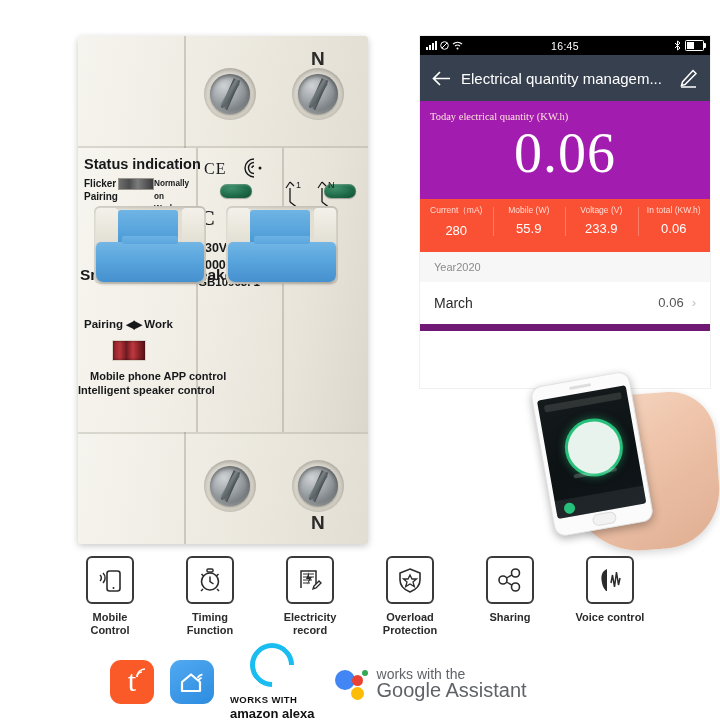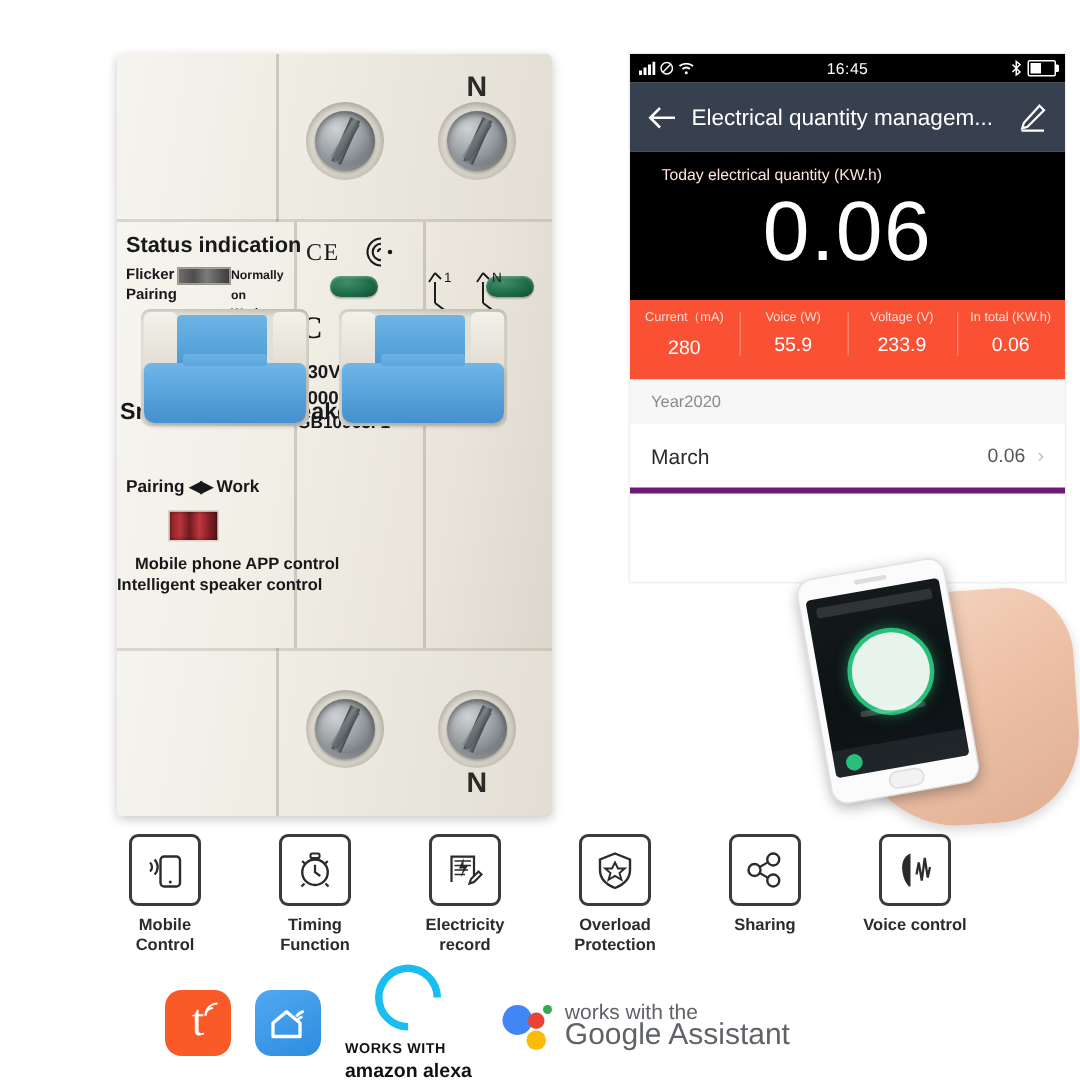--- a/index.html
+++ b/index.html
@@ -151,36 +151,36 @@
   .batt{ width:17px; height:9px; border:1px solid #fff; border-radius:1.5px; position:relative; }
   .batt::after{content:""; position:absolute; right:-3px; top:2px; width:2px; height:5px; background:#fff; border-radius:0 1px 1px 0;}
   .batt i{ position:absolute; left:1px; top:1px; bottom:1px; width:7px; background:#fff; display:block;}
 
   .appbar{
     height:46px; background:#37404f; display:flex; align-items:center; padding:0 12px; gap:10px;
   }
   .appbar .title{ color:#fff; font-size:15px; flex:1; white-space:nowrap; overflow:hidden;}
   .ico-btn{ color:#fff; display:flex; align-items:center; justify-content:center; }
 
-  .hero{ background:#000000; padding:10px 21px 14px; }
+  .hero{ background:#a21caf; padding:10px 10px 14px;font-family:Liberation Serif, serif; }
   .hero-label{ color:#ffe3dc; font-size:10.5px; }
   .hero-value{ color:#fff; font-size:56px; text-align:center; font-weight:300; line-height:1.12; letter-spacing:1px;}
 
   .metrics{ background:#fa5034; display:flex; padding:6px 0 14px; }
   .metric{ flex:1; text-align:center; position:relative; }
   .metric + .metric::before{
     content:""; position:absolute; left:0; top:2px; bottom:2px; width:1px; background:rgba(255,255,255,.28);
   }
   .metric .k{ color:#ffdcd3; font-size:8.5px; display:block; margin-bottom:6px;}
   .metric .v{ color:#fff; font-size:13px; display:block; }
 
   .section-head{ background:#f7f7f7; padding:9px 14px; color:#8b8b8b; font-size:11px; }
   .list-row{
     background:#fff; padding:13px 14px; display:flex; align-items:center;
-    border-bottom:4px solid #701a75; font-size:14px; color:#2b2b2b;justify-content:space-between;
+    border-bottom:7px solid #701a75; font-size:14px; color:#2b2b2b;justify-content:space-between;
   }
   .list-row .rv{ margin-left:auto; color:#555; font-size:13px; margin-right:8px;}
   .chev{ color:#bdbdbd; font-size:13px; }
 
   
   #hand{ position:absolute; left:530px; top:372px; width:186px; height:178px; }
   .palm{
     position:absolute; left:38px; top:22px; width:150px; height:156px;
     background:linear-gradient(150deg,#f7d9c6 0%,#eec3a9 45%,#dfae92 100%);
     border-radius:48% 30% 38% 46%;
@@ -423,21 +423,21 @@
       <div class="hero-label">Today electrical quantity (KW.h)</div>
       <div class="hero-value">0.06</div>
     </div>
 
     <div class="metrics">
       <div class="metric">
         <span class="k">Current（mA)</span>
         <span class="v">280</span>
       </div>
       <div class="metric">
-        <span class="k">Voice (W)</span>
+        <span class="k">Mobile (W)</span>
         <span class="v">55.9</span>
       </div>
       <div class="metric">
         <span class="k">Voltage (V)</span>
         <span class="v">233.9</span>
       </div>
       <div class="metric">
         <span class="k">In total (KW.h)</span>
         <span class="v">0.06</span>
       </div>

